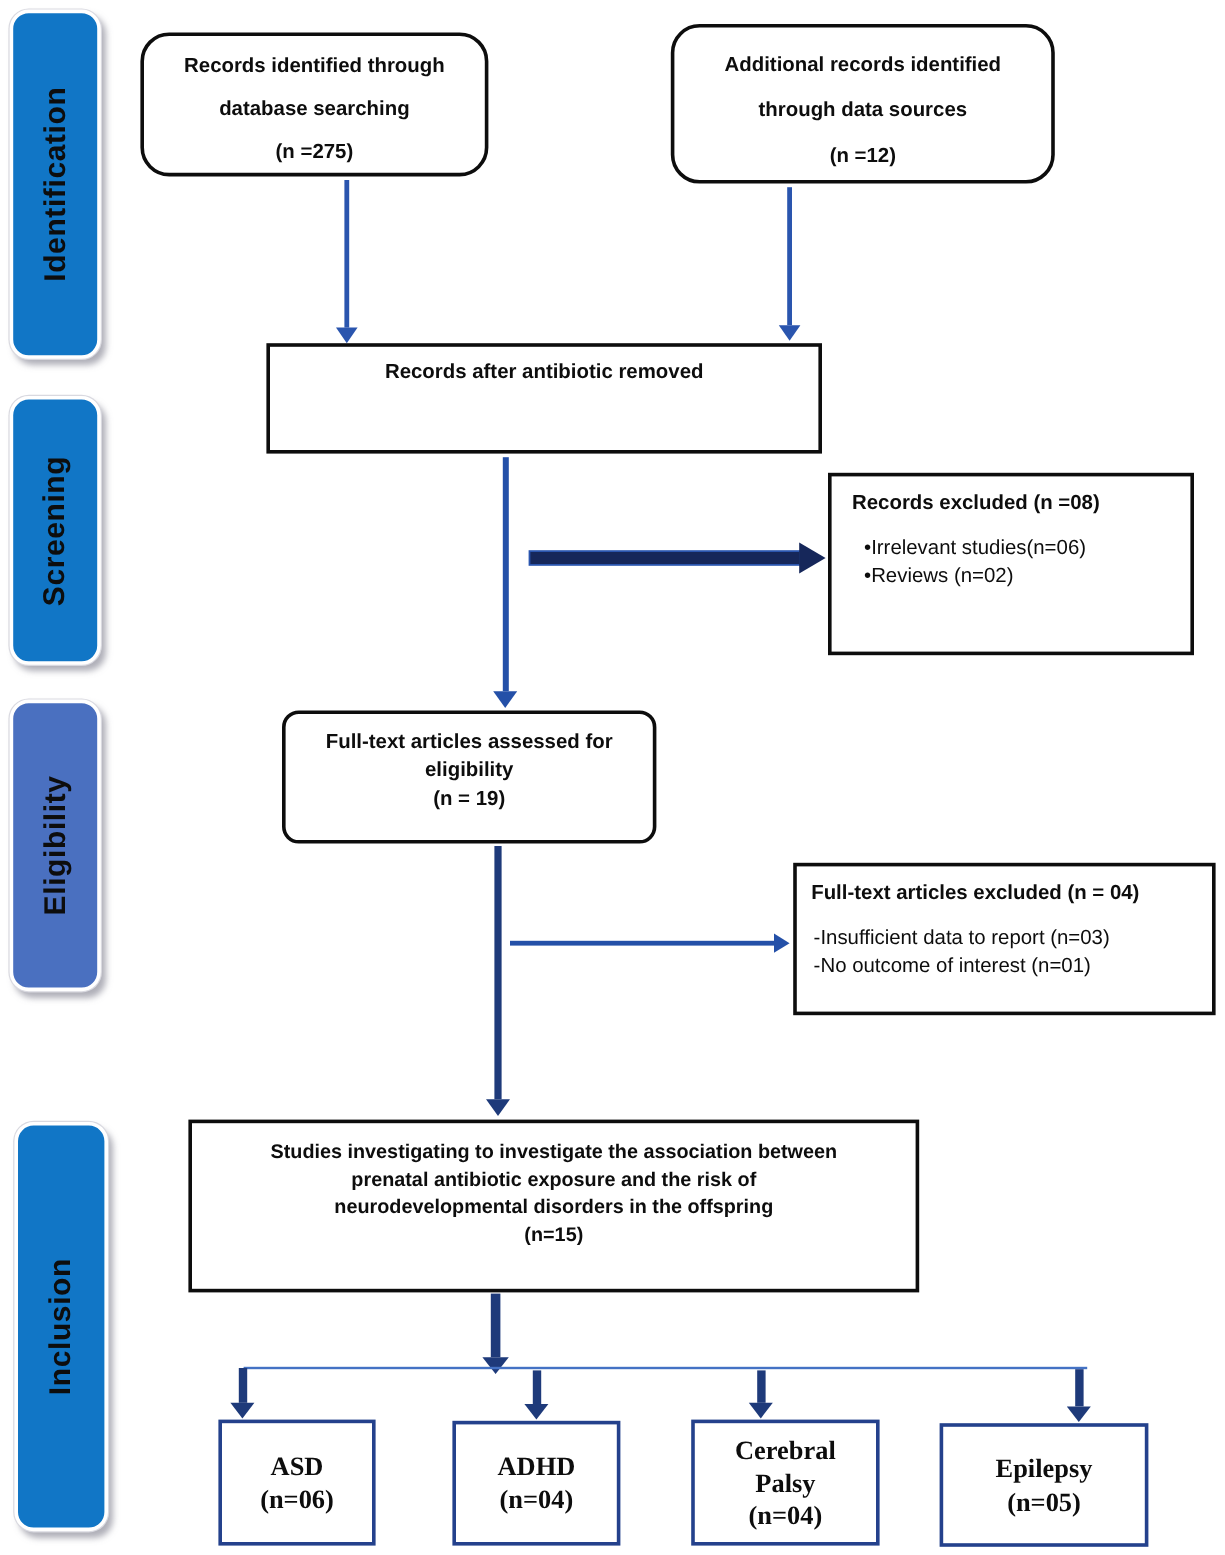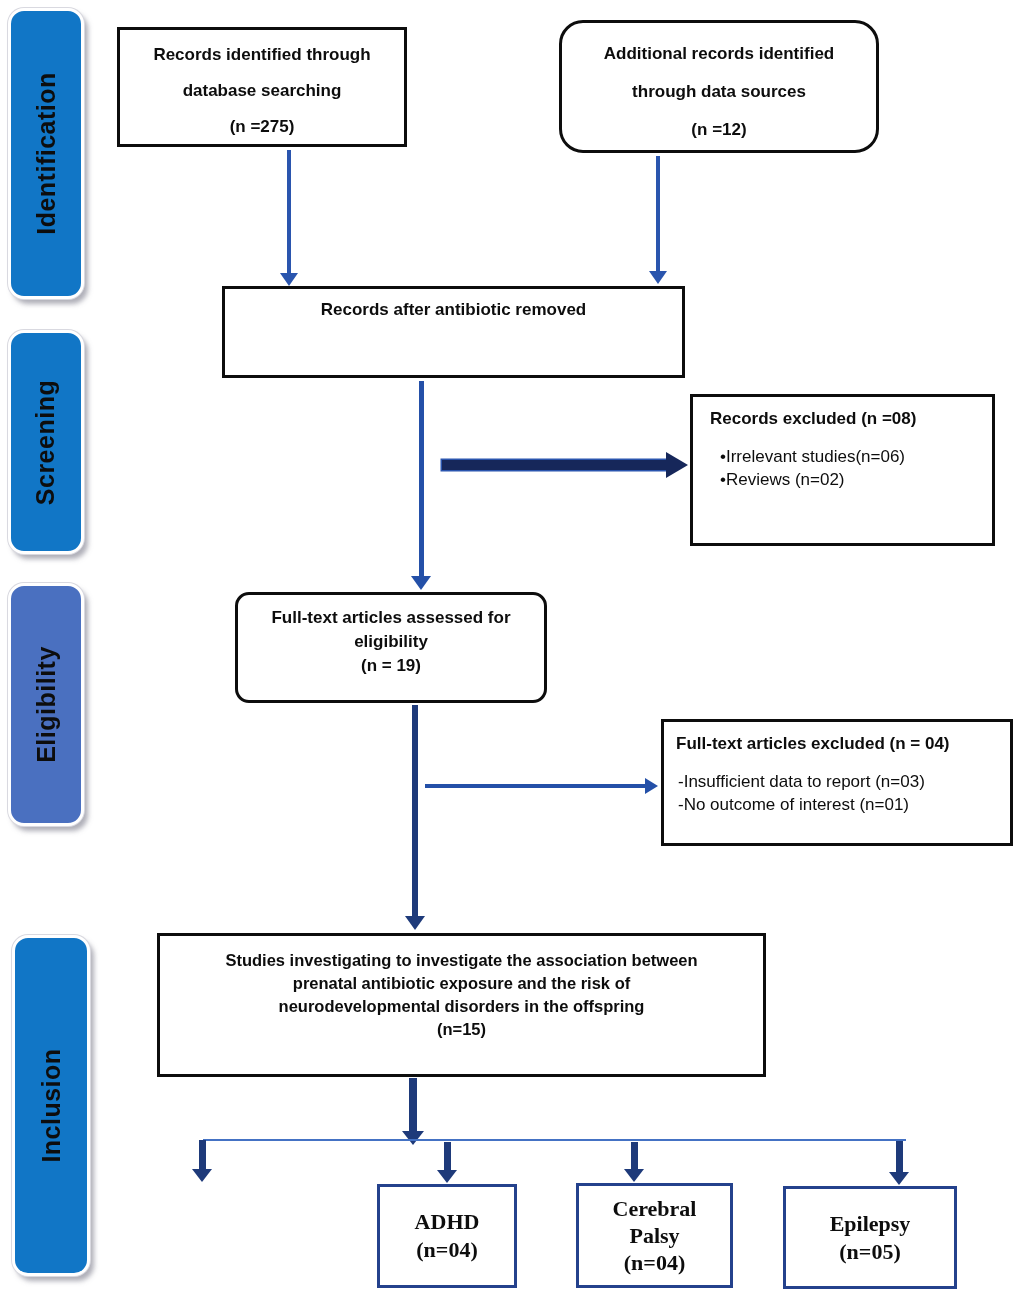--- a/index.html
+++ b/index.html
@@ -63,21 +63,21 @@
   <div class="stage" style="left:8px; top:330px; width:70px; height:218px;">
     <span>Screening</span>
   </div>
   <div class="stage alt" style="left:8px; top:583px; width:70px; height:237px;">
     <span>Eligibility</span>
   </div>
   <div class="stage" style="left:12px; top:935px; width:72px; height:335px;">
     <span>Inclusion</span>
   </div>
 
-  <div class="fbox" style="left:117px; top:27px; width:290px; height:120px; padding-top:7px; line-height:36px;">
+  <div class="fbox" style="left:117px; top:27px; width:290px; height:120px; padding-top:7px; line-height:36px;border-radius:24px;">
     <span class="ln">Records identified through</span>
     <span class="ln">database searching</span>
     <span class="ln">(n =275)</span>
   </div>
 
   <div class="fbox" style="left:559px; top:20px; width:320px; height:133px; padding-top:12px; line-height:38px;border-radius:24px;">
     <span class="ln">Additional records identified</span>
     <span class="ln">through data sources</span>
     <span class="ln">(n =12)</span>
   </div>
@@ -108,20 +108,24 @@
     </div>
   </div>
 
   <div class="fbox" style="left:157px; top:933px; width:609px; height:144px; padding-top:13px; font-size:16.5px; line-height:23px;">
     <span class="ln">Studies investigating to  investigate the association between</span>
     <span class="ln">prenatal antibiotic exposure and the risk of</span>
     <span class="ln">neurodevelopmental disorders in the offspring</span>
     <span class="ln">(n=15)</span>
   </div>
 
+  <div class="obox" style="left:182px; top:1183px; width:131px; height:105px;">
+    <span class="ln">ASD</span>
+    <span class="ln">(n=06)</span>
+  </div>
   <div class="obox" style="left:377px; top:1184px; width:140px; height:104px;">
     <span class="ln">ADHD</span>
     <span class="ln">(n=04)</span>
   </div>
   <div class="obox" style="left:576px; top:1183px; width:157px; height:105px; line-height:27px;">
     <span class="ln">Cerebral</span>
     <span class="ln">Palsy</span>
     <span class="ln">(n=04)</span>
   </div>
   <div class="obox" style="left:783px; top:1186px; width:174px; height:103px;">

